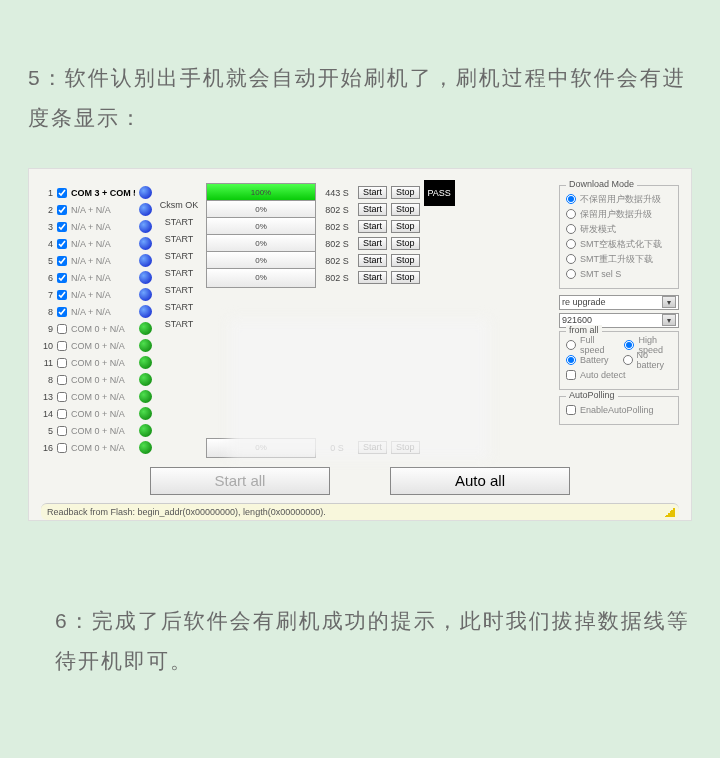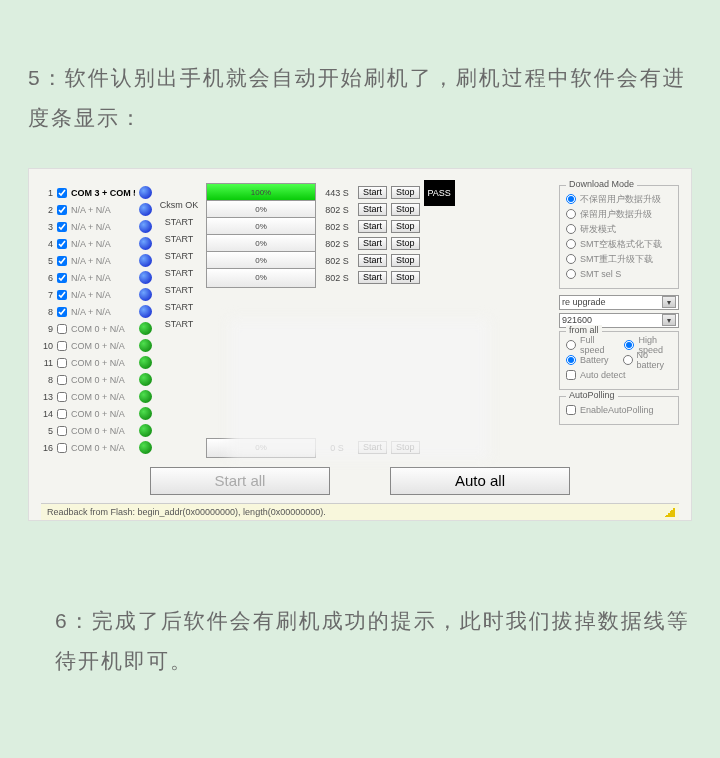--- a/index.html
+++ b/index.html
@@ -131,20 +131,21 @@
     display:flex; align-items:center; justify-content:center;
   }
   .big-btn.gray { color:#aaa; }
   .status-bar {
     background: linear-gradient(#f8f7dc, #f8f7dc);
     border-top: 1px solid #ccc;
     padding: 3px 6px;
     font-size: 9px;
     color:#555;
     position: relative;
+    border-radius: 6px;
   }
   .status-bar::after {
     content:''; position:absolute; right:4px; top:3px;
     width: 10px; height: 10px;
     background: linear-gradient(135deg, transparent 50%, #e6c200 50%);
   }
   .blur-patch {
     position:absolute;
     background: rgba(245,245,245,0.85);
     filter: blur(6px);

